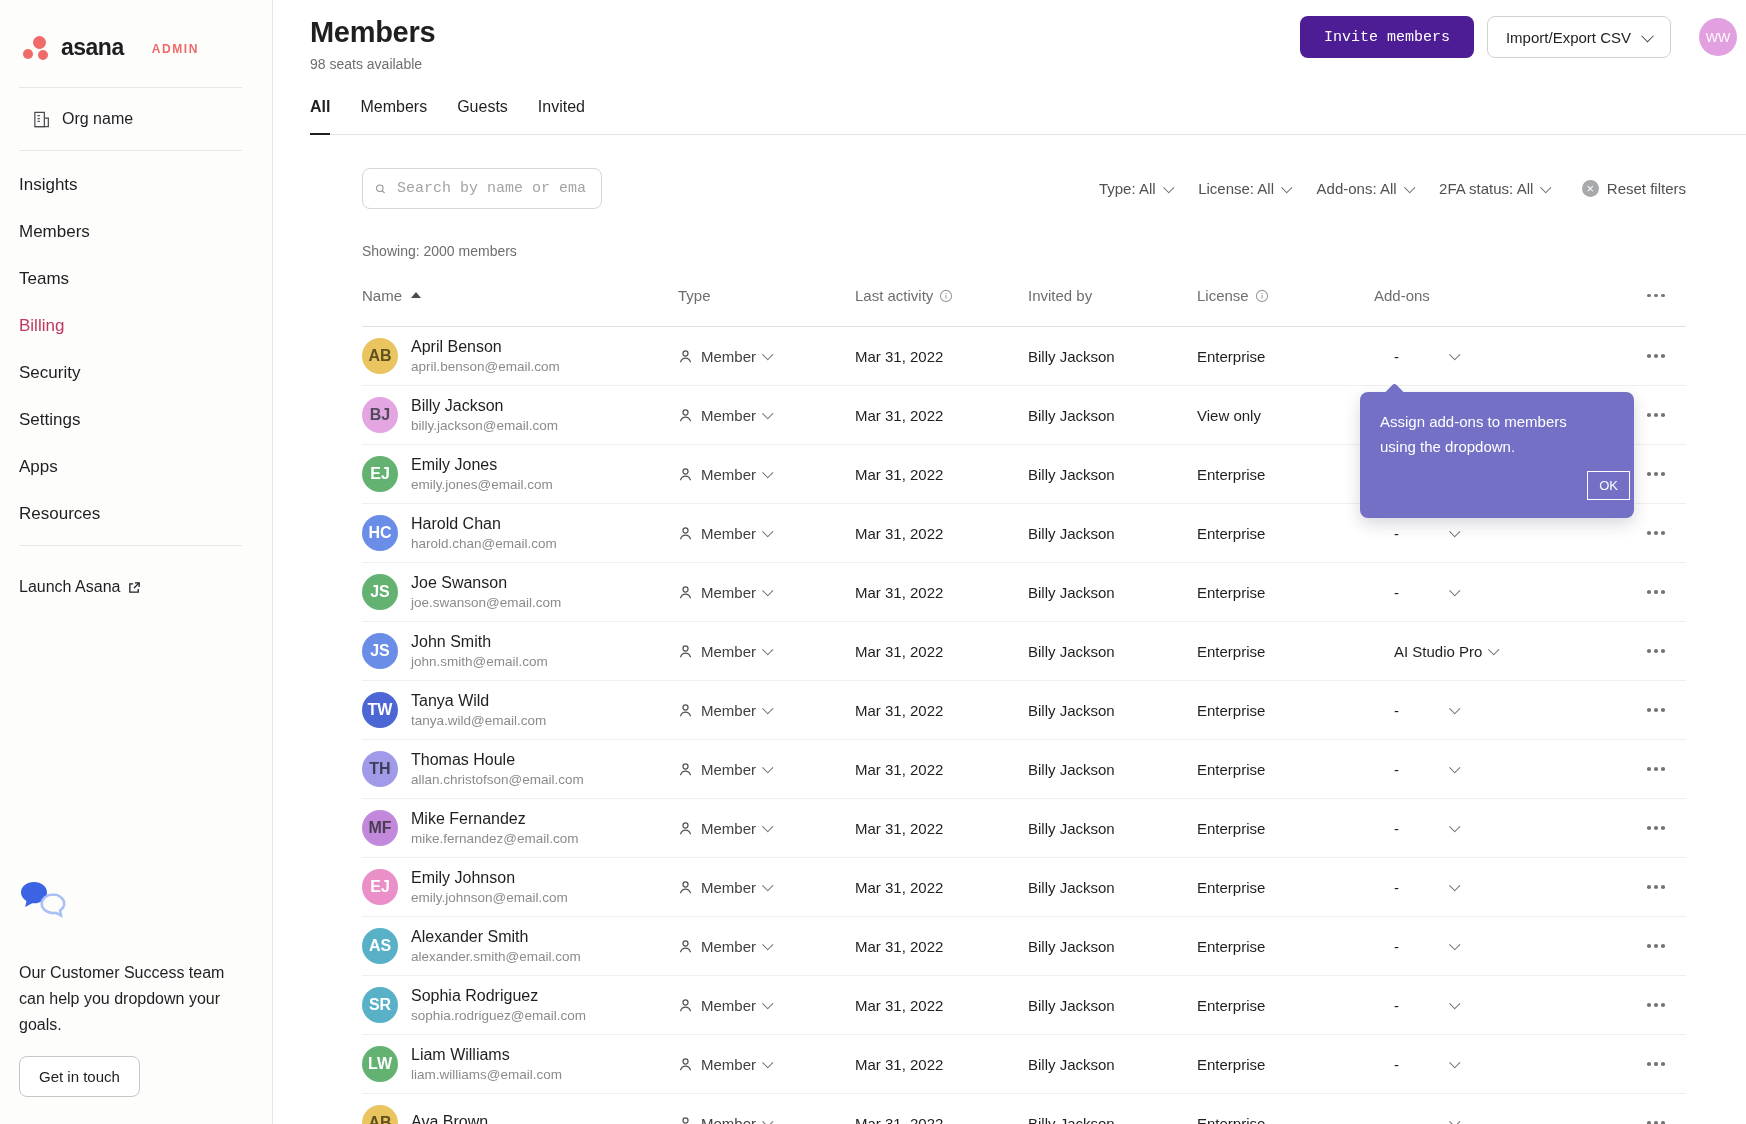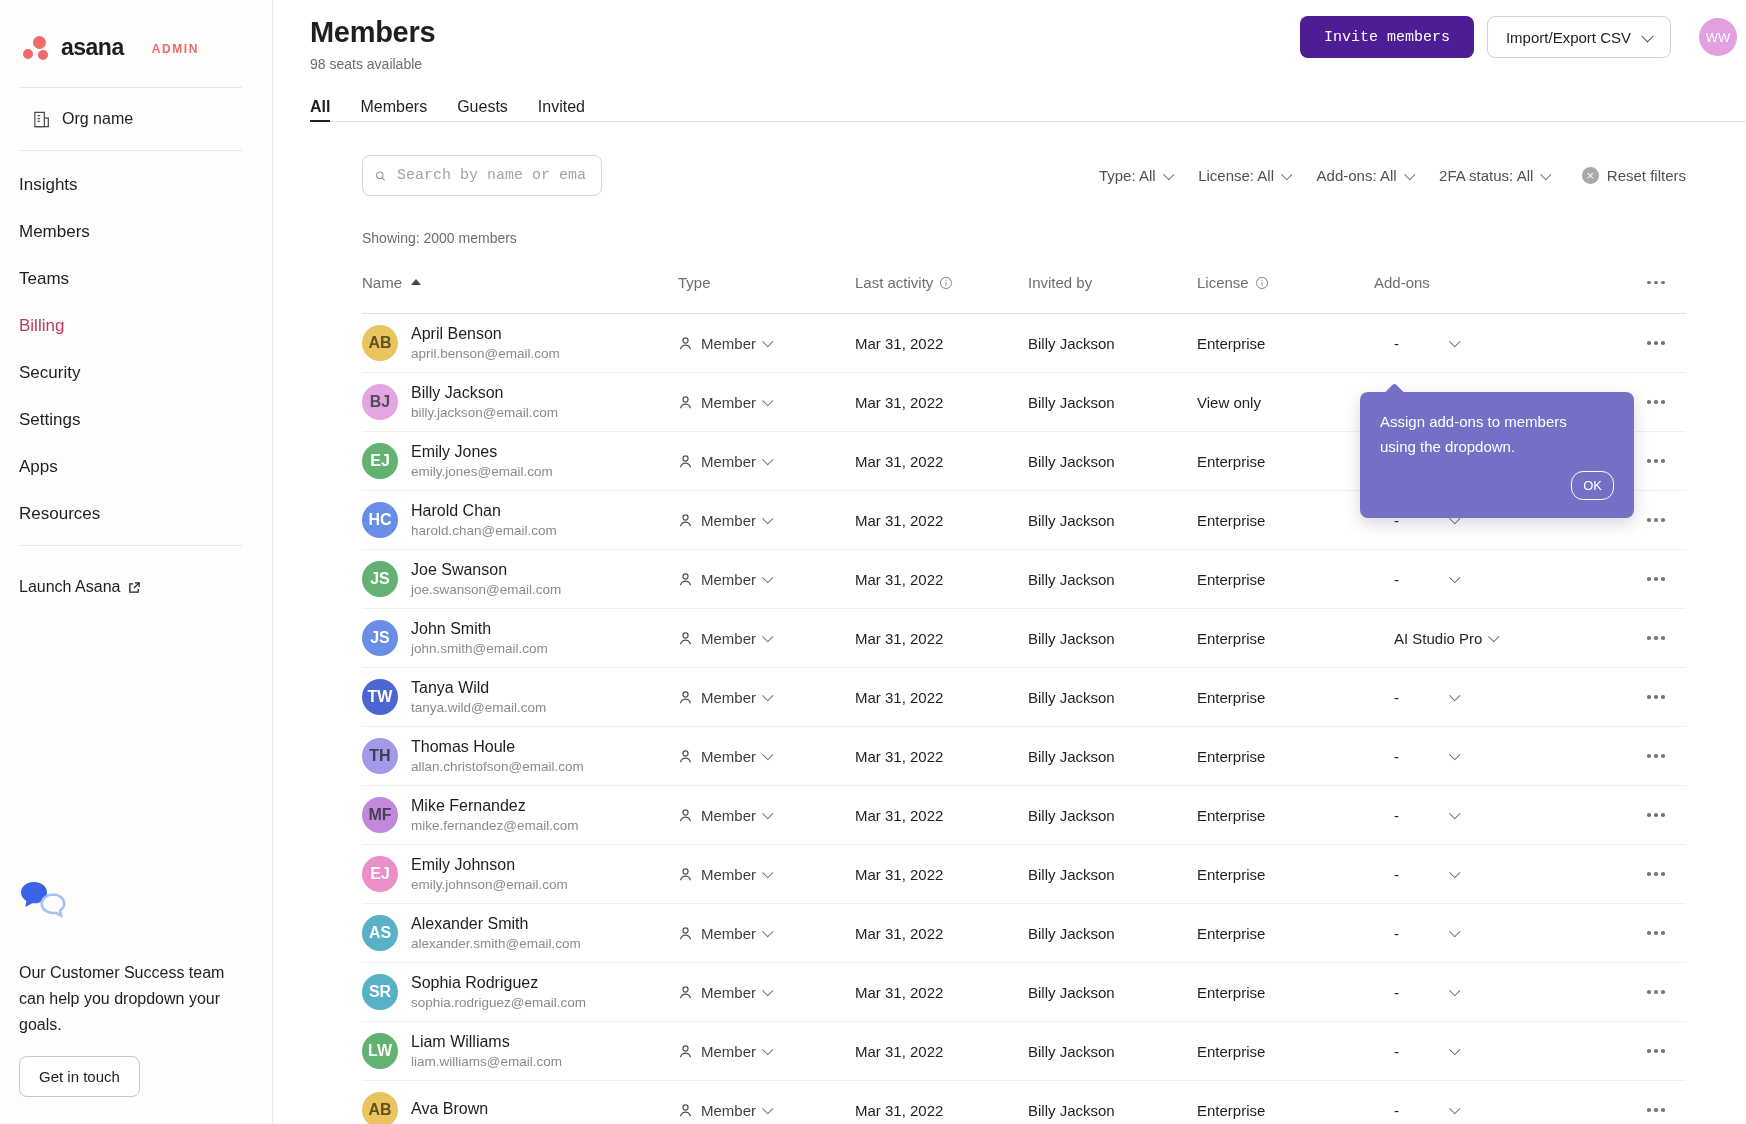--- a/index.html
+++ b/index.html
@@ -36,21 +36,21 @@
   .page-title{font-size:29px;font-weight:600;letter-spacing:-.3px}
   .page-sub{margin-top:7px;font-size:14px;color:#6d6e6f}
   .actions{margin-left:auto;display:flex;align-items:center}
   .btn-invite{color:#fff;border:none;border-radius:8px;height:42px;padding:0 24px;font-size:15px;cursor:pointer;font-family:inherit}
   .btn-import{margin-left:13px;background:#fff;border:1px solid #d4d2cf;border-radius:8px;height:42px;
     padding:0 18px;display:flex;align-items:center;gap:12px;font-size:15px;color:#1e1f21;cursor:pointer;font-family:inherit}
   .avatar-top{margin-left:10px;width:38px;height:38px;border-radius:50%;display:flex;align-items:center;
     justify-content:center;font-size:13px;font-weight:500;color:#fff;cursor:pointer}
 
   .tabs{display:flex;gap:30px;margin-top:26px;font-size:16px;border-bottom:1px solid #e6e4e1;margin-right:0}
-  .tab{padding-bottom:4px;cursor:pointer;color:#1e1f21}
+  .tab{padding-bottom:17px;cursor:pointer;color:#1e1f21}
   .tab.active{font-weight:700;border-bottom:2px solid #1e1f21;margin-bottom:-1px}
 
   .content{padding-left:52px;padding-right:60px}
   .toolbar{display:flex;align-items:center;margin-top:33px}
   .search{width:240px;height:41px;border:1px solid #d8d6d3;border-radius:8px;display:flex;align-items:center;
     gap:9px;padding:0 12px;background:#fff}
   .search input{border:none;outline:none;flex:1;font-size:15px;font-family:Liberation Mono, monospace;color:#1e1f21;background:transparent}
   .search input::placeholder{color:#a2a4a6}
   .filters{margin-left:auto;display:flex;align-items:center;gap:26px;font-size:15px;color:#4f5152}
   .filter{display:flex;align-items:center;gap:9px;cursor:pointer}
@@ -83,22 +83,22 @@
   .chev{display:inline-block;width:7.5px;height:7.5px;border-right:1.6px solid #6d6e6f;
     border-bottom:1.6px solid #6d6e6f;transform:rotate(45deg) translate(-1px,-1px)}
   .chev.big{width:9px;height:9px;border-color:#4a4b4d}
 
   
   .tooltip{position:absolute;left:1360px;top:392px;width:274px;height:126px;border-radius:8px;color:#fff;
     padding:17px 20px;z-index:6;box-shadow:0 6px 16px rgba(40,40,80,.18)}
   .tooltip .caret{position:absolute;top:-6px;left:27px;width:15px;height:15px;transform:rotate(45deg);
     border-radius:3px;background:inherit}
   .tt-text{font-size:15px;line-height:25px;width:214px}
-  .tt-ok{position:absolute;right:20px;bottom:18px;background:transparent;border:1.5px solid #fff;color:#fff;
-    border-radius:12px;padding:6px 11px;font-size:13px;cursor:pointer;font-family:inherit}
+  .tt-ok{position:absolute;right:4px;bottom:18px;background:transparent;border:1.5px solid #fff;color:#fff;
+    border-radius:0;padding:6px 11px;font-size:13px;cursor:pointer;font-family:inherit}
 </style>
 </head>
 <body>
 
 <div class="app">
 
   <aside class="sidebar">
     <div class="logo-row">
       <span class="logo-dots">
           <i class="d1" style="background: rgb(240, 106, 106);"></i>

